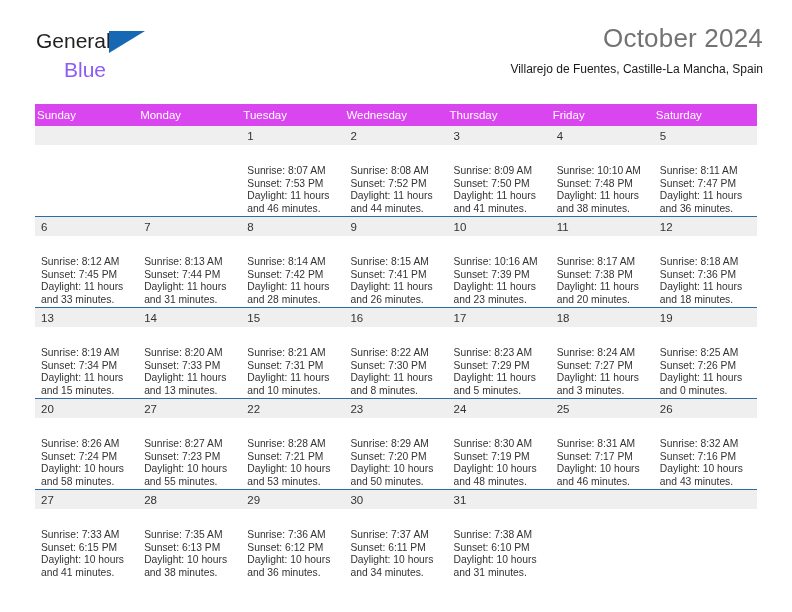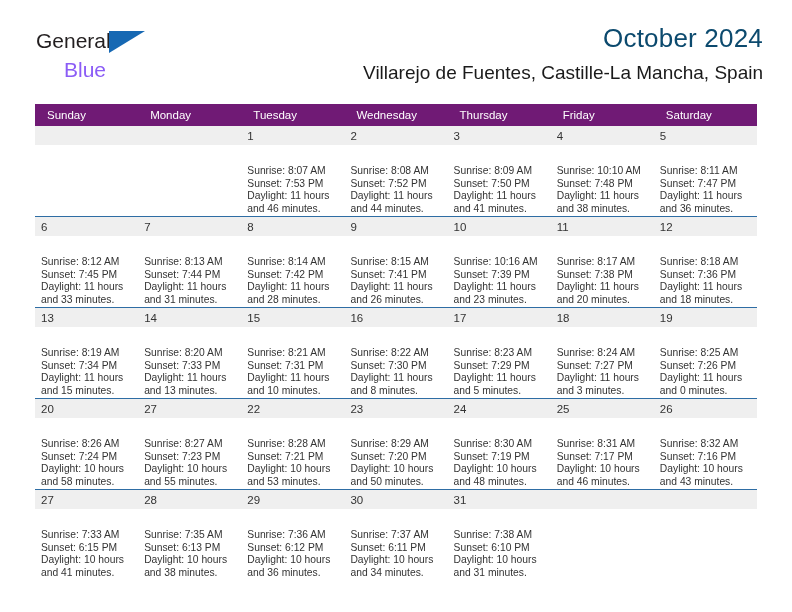--- a/index.html
+++ b/index.html
@@ -61,27 +61,27 @@
     margin-top: 6px;
     margin-left: 28px;
   }
   .title-block {
     text-align: right;
     padding-right: 2px;
   }
   .cal-title {
     font-size: 26px;
     font-weight: normal;
-    color: #0c4a6e;
+    color: #737373;
     line-height: 1.1;
     margin: 0;
     letter-spacing: 0.2px;
   }
   .cal-subtitle {
-    font-size: 19px;
+    font-size: 12px;
     font-weight: normal;
     color: #1a1a1a;
     margin: 10px 0 0 0;
     line-height: 1.1;
   }
 
   
   .cal-wrap {
     position: absolute;
     left: 35px;
@@ -90,26 +90,26 @@
   }
   table.calendar {
     border-collapse: collapse;
     table-layout: fixed;
     width: 722px;
   }
   table.calendar col {
     width: 103.14px;
   }
   thead th {
-    background: #701a75;
+    background: #d946ef;
     color: #ffffff;
     font-size: 11.5px;
     font-weight: normal;
     text-align: left;
-    padding: 5px 0 5px 12px;
+    padding: 5px 0 5px 2px;
     height: 19px;
     box-sizing: border-box;
     border: none;
   }
   tbody tr.week-row > td {
     vertical-align: top;
     padding: 0;
     height: 90px;
     border-top: 1.4px solid #2e6da4;
     border-left: none;

